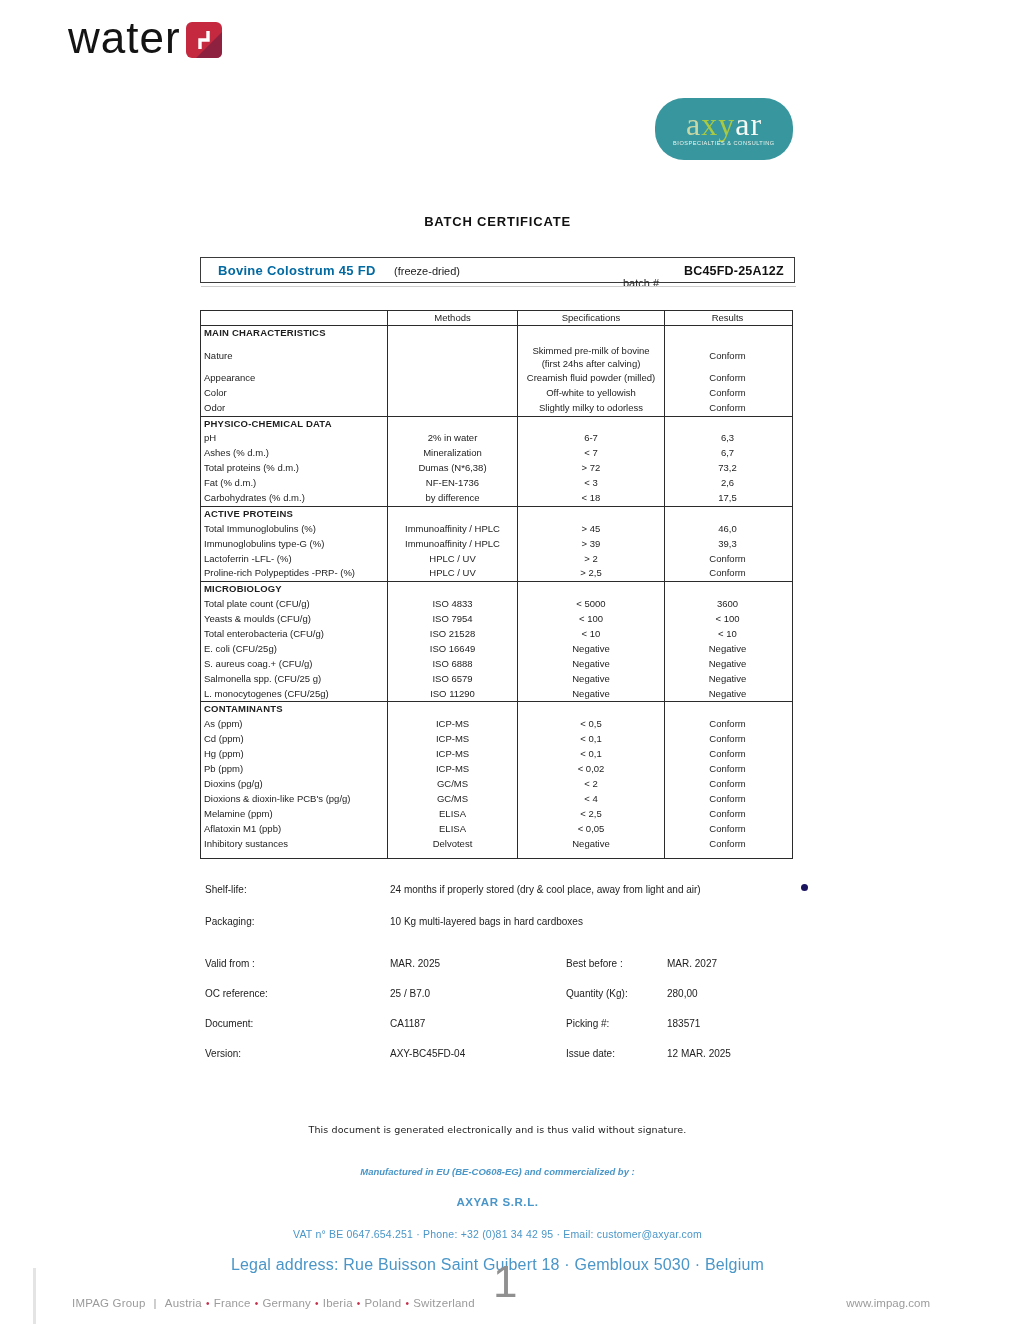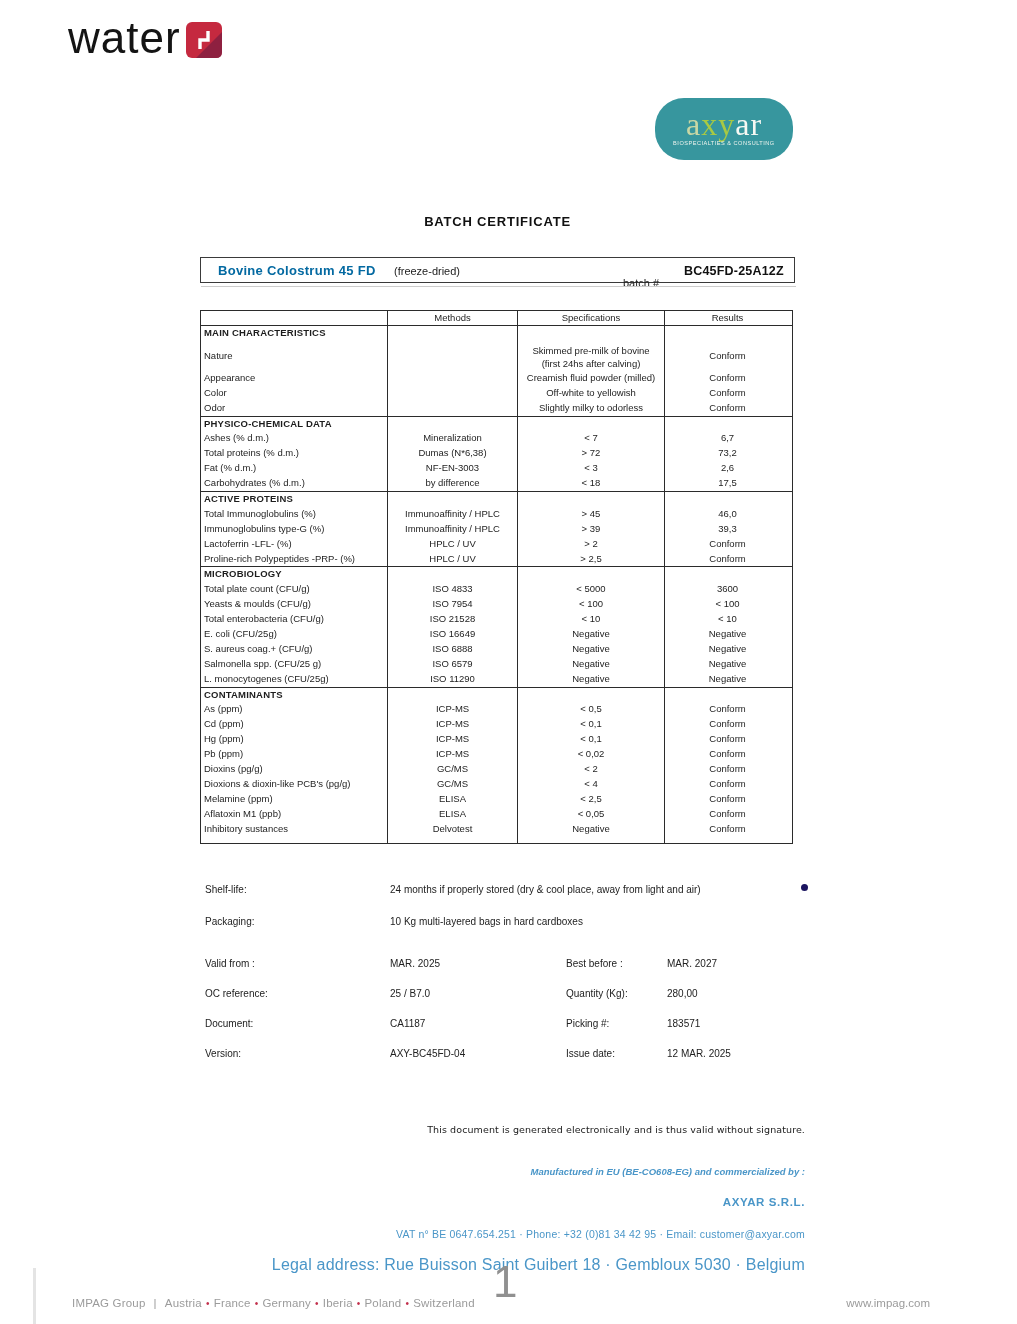--- a/index.html
+++ b/index.html
@@ -68,21 +68,21 @@
   
   .detail-row { position:absolute; left:205px; width:600px; height:14px; font-size:10px; color:#222; }
   .detail-row .dlabel  { position:absolute; left:0; top:0; }
   .detail-row .dvalue  { position:absolute; left:185px; top:0; }
   .detail-row .dlabel2 { position:absolute; left:341px; top:0;padding-left:20px; }
   .detail-row .dvalue2 { position:absolute; left:462px; top:0; }
 
   .navy-dot { position:absolute; left:801px; top:884px; width:7px; height:7px; border-radius:50%; background:#1b1560; }
 
   
-  .footer-center { position:absolute; left:190px; width:615px; text-align:right; }
+  .footer-center { position:absolute; left:190px; width:615px; text-align:center; }
   .disclaimer { top:1124px; font-size:9.5px; color:#1a1a1a; font-family:"DejaVu Sans", sans-serif; letter-spacing:0.1px; }
   .manufactured { top:1166px; font-size:9.5px; font-weight:bold; font-style:italic; color:#4a96c8; }
   .company { top:1196px; font-size:11.5px; font-weight:bold; color:#4a96c8; letter-spacing:0.6px; }
   .address { top:1256px; font-size:16px; color:#4a96c8; letter-spacing:0.2px; }
   .vat     { top:1228px; font-size:10.5px; color:#4a96c8; letter-spacing:0.2px; }
 
   
   .page-footer-left {
     position:absolute; left:72px; top:1297px; font-size:11.5px; color:#9b9b9b; letter-spacing:0.2px;
   }
@@ -162,34 +162,40 @@
         <div class="c3">Slightly milky to odorless</div>
         <div class="c4">Conform</div>
       </div>
       <div class="trow section-row">
         <div class="c1">PHYSICO-CHEMICAL DATA</div>
         <div class="c2"></div>
         <div class="c3"></div>
         <div class="c4"></div>
       </div>
       <div class="trow">
+        <div class="c1">pH</div>
+        <div class="c2">2% in water</div>
+        <div class="c3">6-7</div>
+        <div class="c4">6,3</div>
+      </div>
+      <div class="trow">
         <div class="c1">Ashes (% d.m.)</div>
         <div class="c2">Mineralization</div>
         <div class="c3">&lt; 7</div>
         <div class="c4">6,7</div>
       </div>
       <div class="trow">
         <div class="c1">Total proteins (% d.m.)</div>
         <div class="c2">Dumas (N*6,38)</div>
         <div class="c3">&gt; 72</div>
         <div class="c4">73,2</div>
       </div>
       <div class="trow">
         <div class="c1">Fat (% d.m.)</div>
-        <div class="c2">NF-EN-3003</div>
+        <div class="c2">NF-EN-1736</div>
         <div class="c3">&lt; 3</div>
         <div class="c4">2,6</div>
       </div>
       <div class="trow">
         <div class="c1">Carbohydrates (% d.m.)</div>
         <div class="c2">by difference</div>
         <div class="c3">&lt; 18</div>
         <div class="c4">17,5</div>
       </div>
       <div class="trow section-row">

